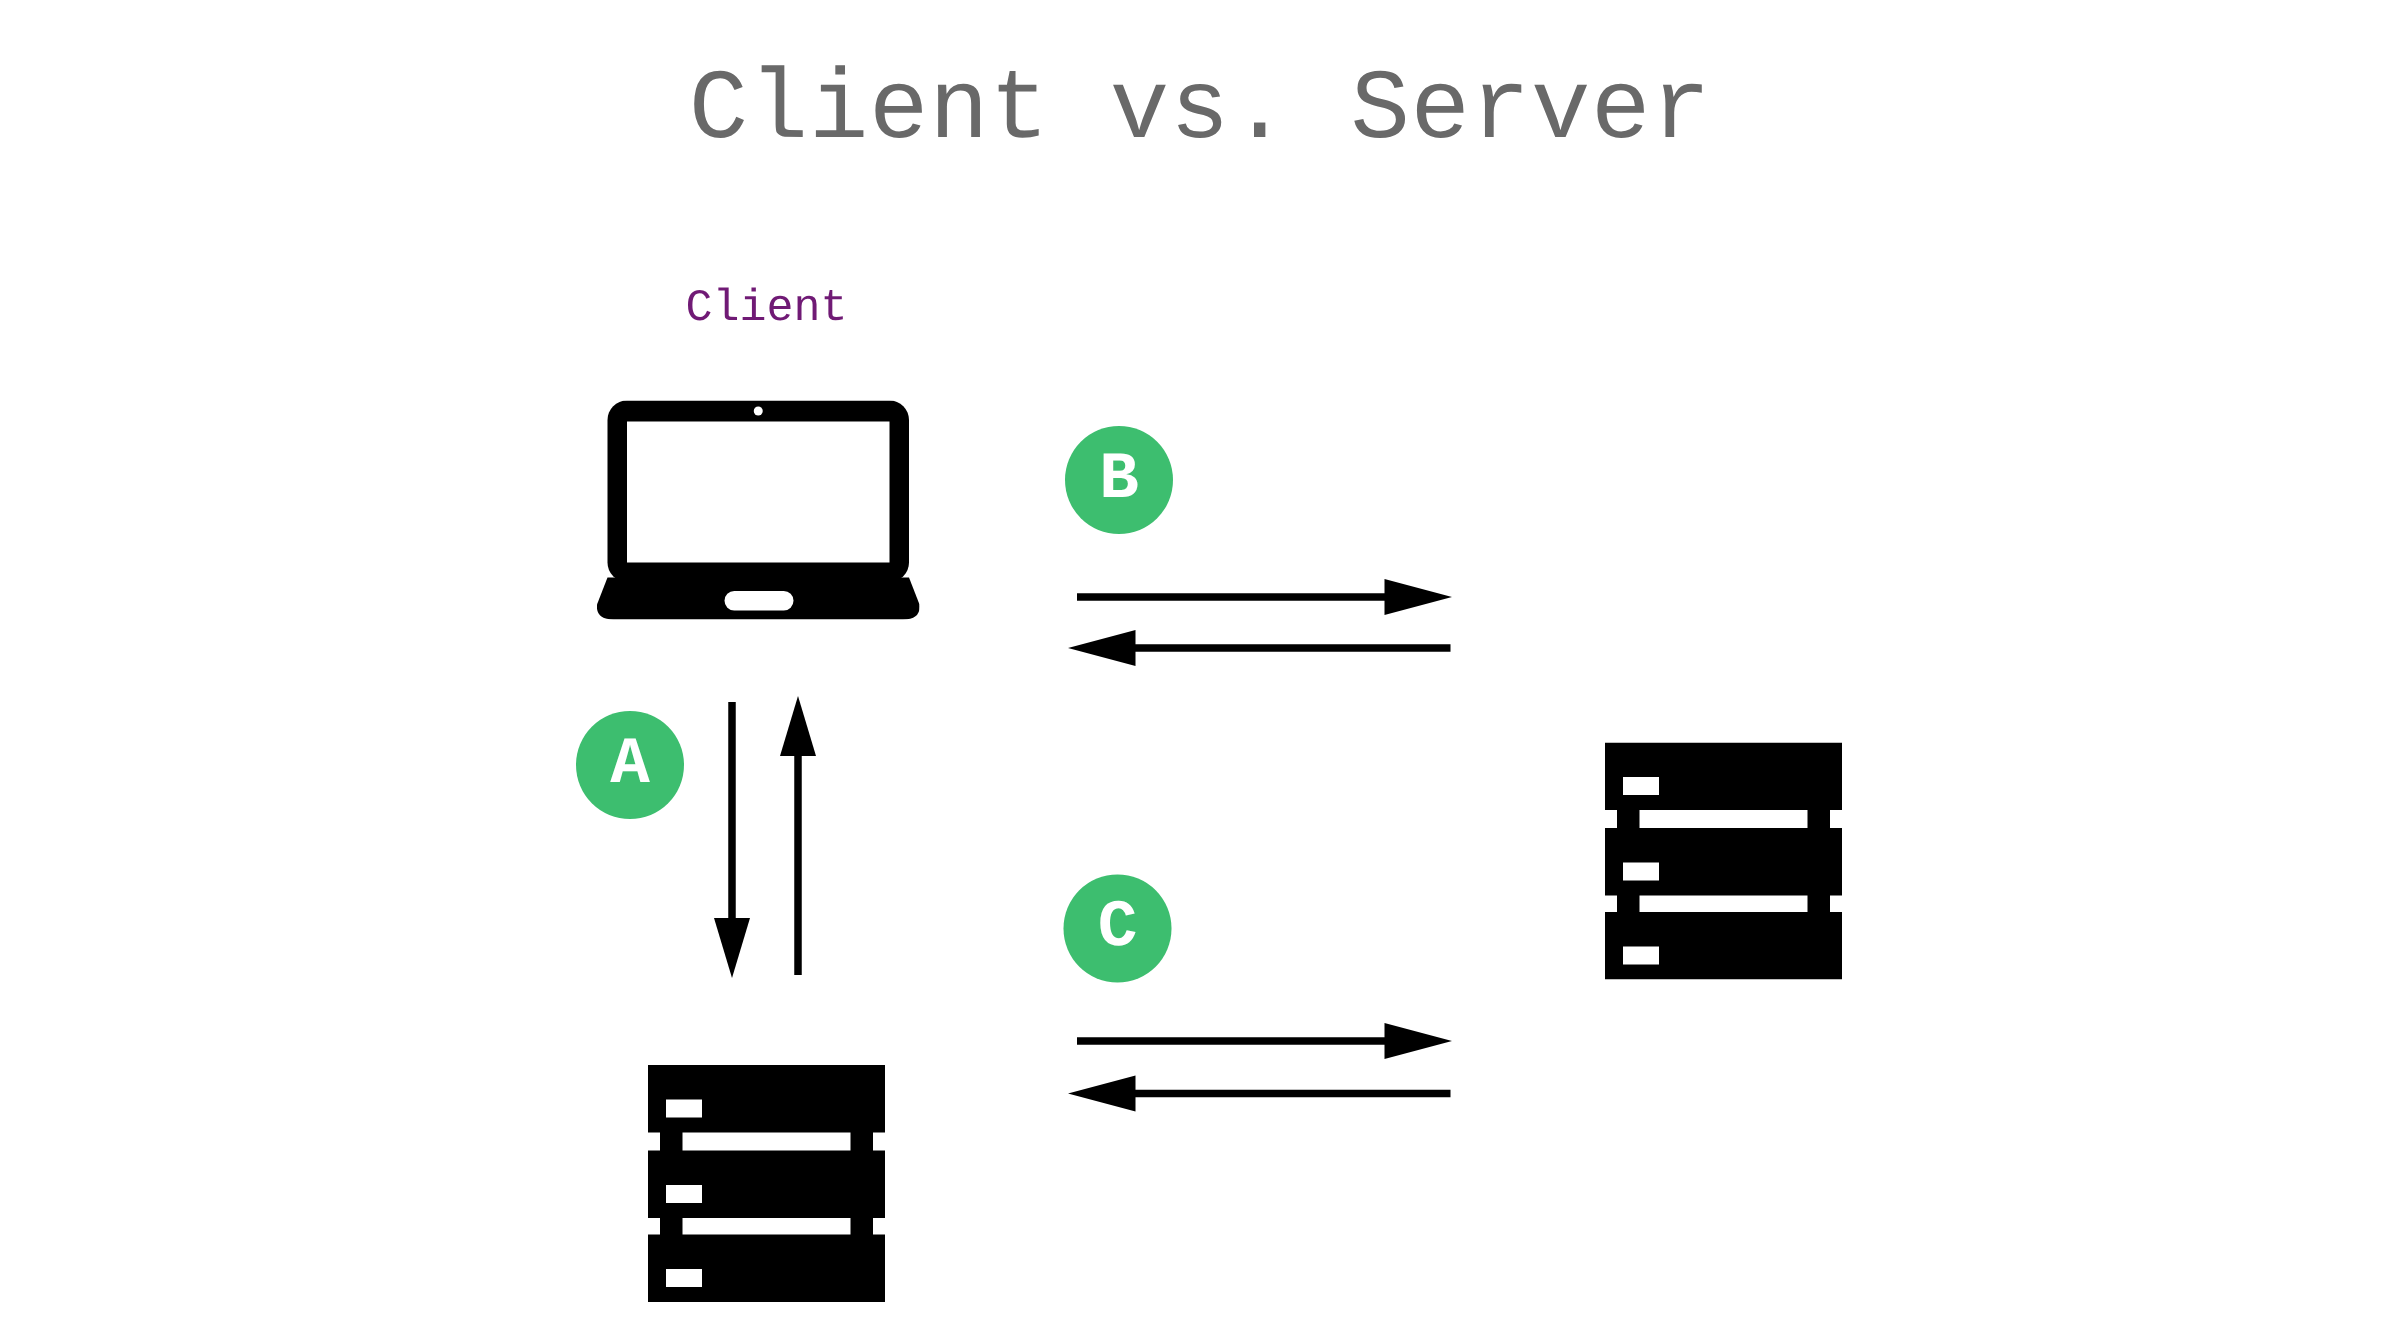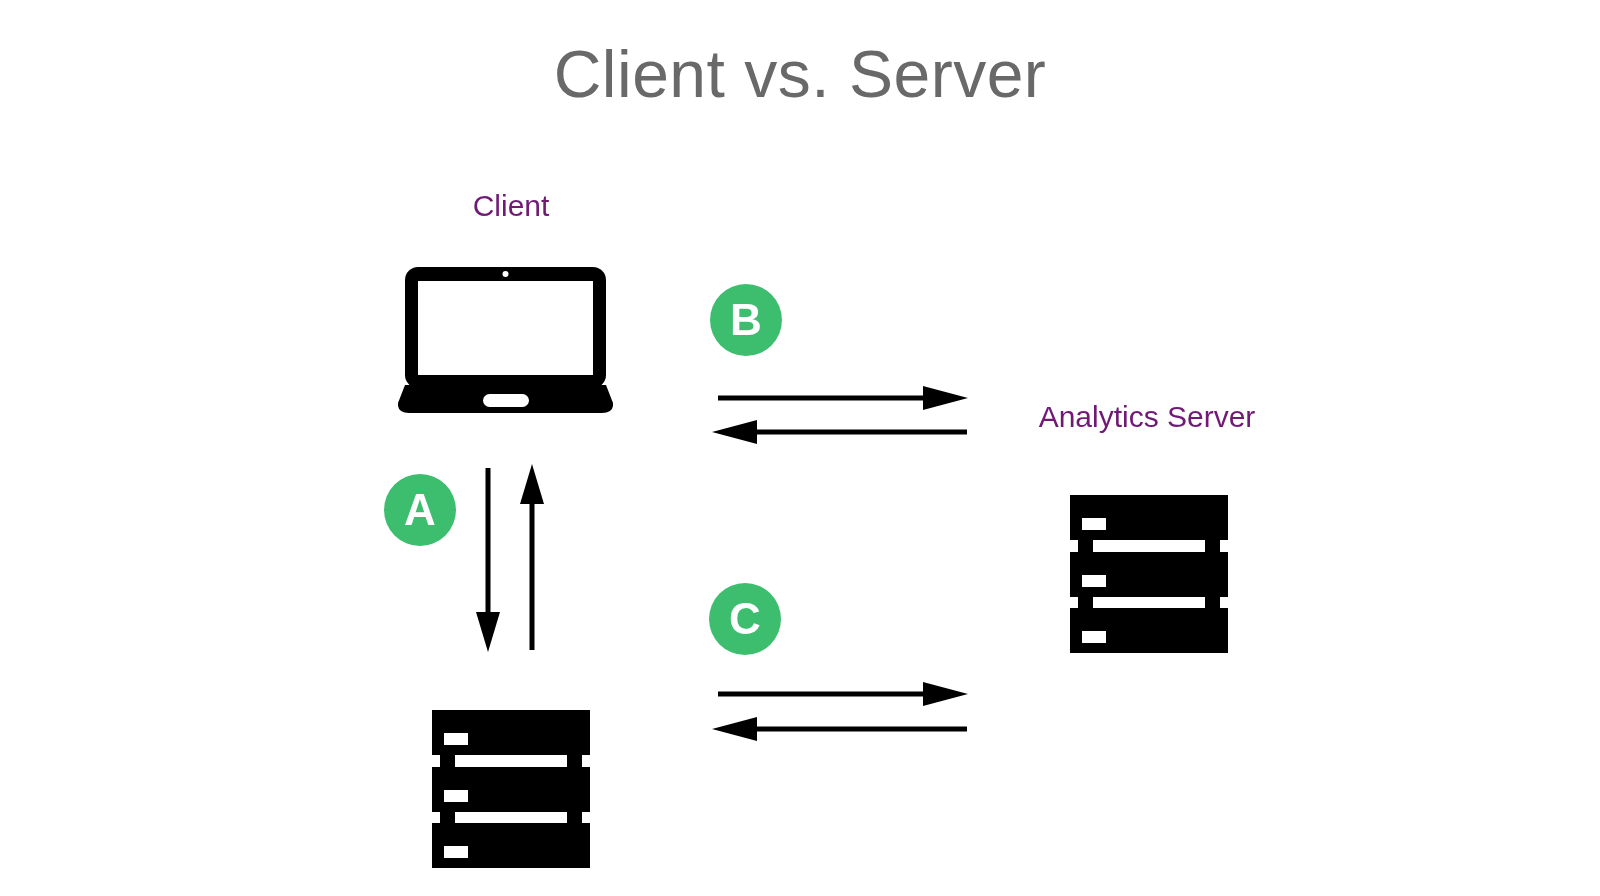--- a/index.html
+++ b/index.html
@@ -8,21 +8,21 @@
     --ink: #000000;
   }
   * { margin: 0; padding: 0; box-sizing: border-box; }
   html, body { background: #ffffff; }
   .canvas {
     position: relative;
     width: 1600px;
     height: 896px;
     background: #ffffff;
     overflow: hidden;
-    font-family: Liberation Sans, sans-serif;
+    font-family: Liberation Mono, monospace;
   }
   .title {
     position: absolute;
     top: 36px;
     left: 0;
     width: 100%;
     text-align: center;
     font-size: 66px;
     font-weight: 400;
     color: var(--title);
@@ -91,21 +91,20 @@
 
   <svg class="abs" style="left:712px; top:385px;" width="258" height="26" viewBox="0 0 258 26" aria-hidden="true">
     <line class="ink-stroke" x1="6" y1="13" x2="213" y2="13" stroke-width="5"></line>
     <polygon class="ink-fill" points="211,1 256,13 211,25"></polygon>
   </svg>
   <svg class="abs" style="left:710px; top:419px;" width="258" height="26" viewBox="0 0 258 26" aria-hidden="true">
     <polygon class="ink-fill" points="2,13 47,1 47,25"></polygon>
     <line class="ink-stroke" x1="45" y1="13" x2="257" y2="13" stroke-width="5"></line>
   </svg>
 
-  <div class="node-label analytics-label">Analytics Server</div>
 
   <svg class="abs" style="left:1070px; top:495px;" width="158" height="158" viewBox="0 0 158 158" aria-hidden="true">
     <rect class="ink-fill" x="8" y="40" width="15" height="22"></rect>
     <rect class="ink-fill" x="135" y="40" width="15" height="22"></rect>
     <rect class="ink-fill" x="8" y="96" width="15" height="22"></rect>
     <rect class="ink-fill" x="135" y="96" width="15" height="22"></rect>
     <rect class="ink-fill" x="0" y="0" width="158" height="45"></rect>
     <rect class="ink-fill" x="0" y="57" width="158" height="45"></rect>
     <rect class="ink-fill" x="0" y="113" width="158" height="45"></rect>
     <rect x="12" y="23" width="24" height="12" fill="#ffffff"></rect>

